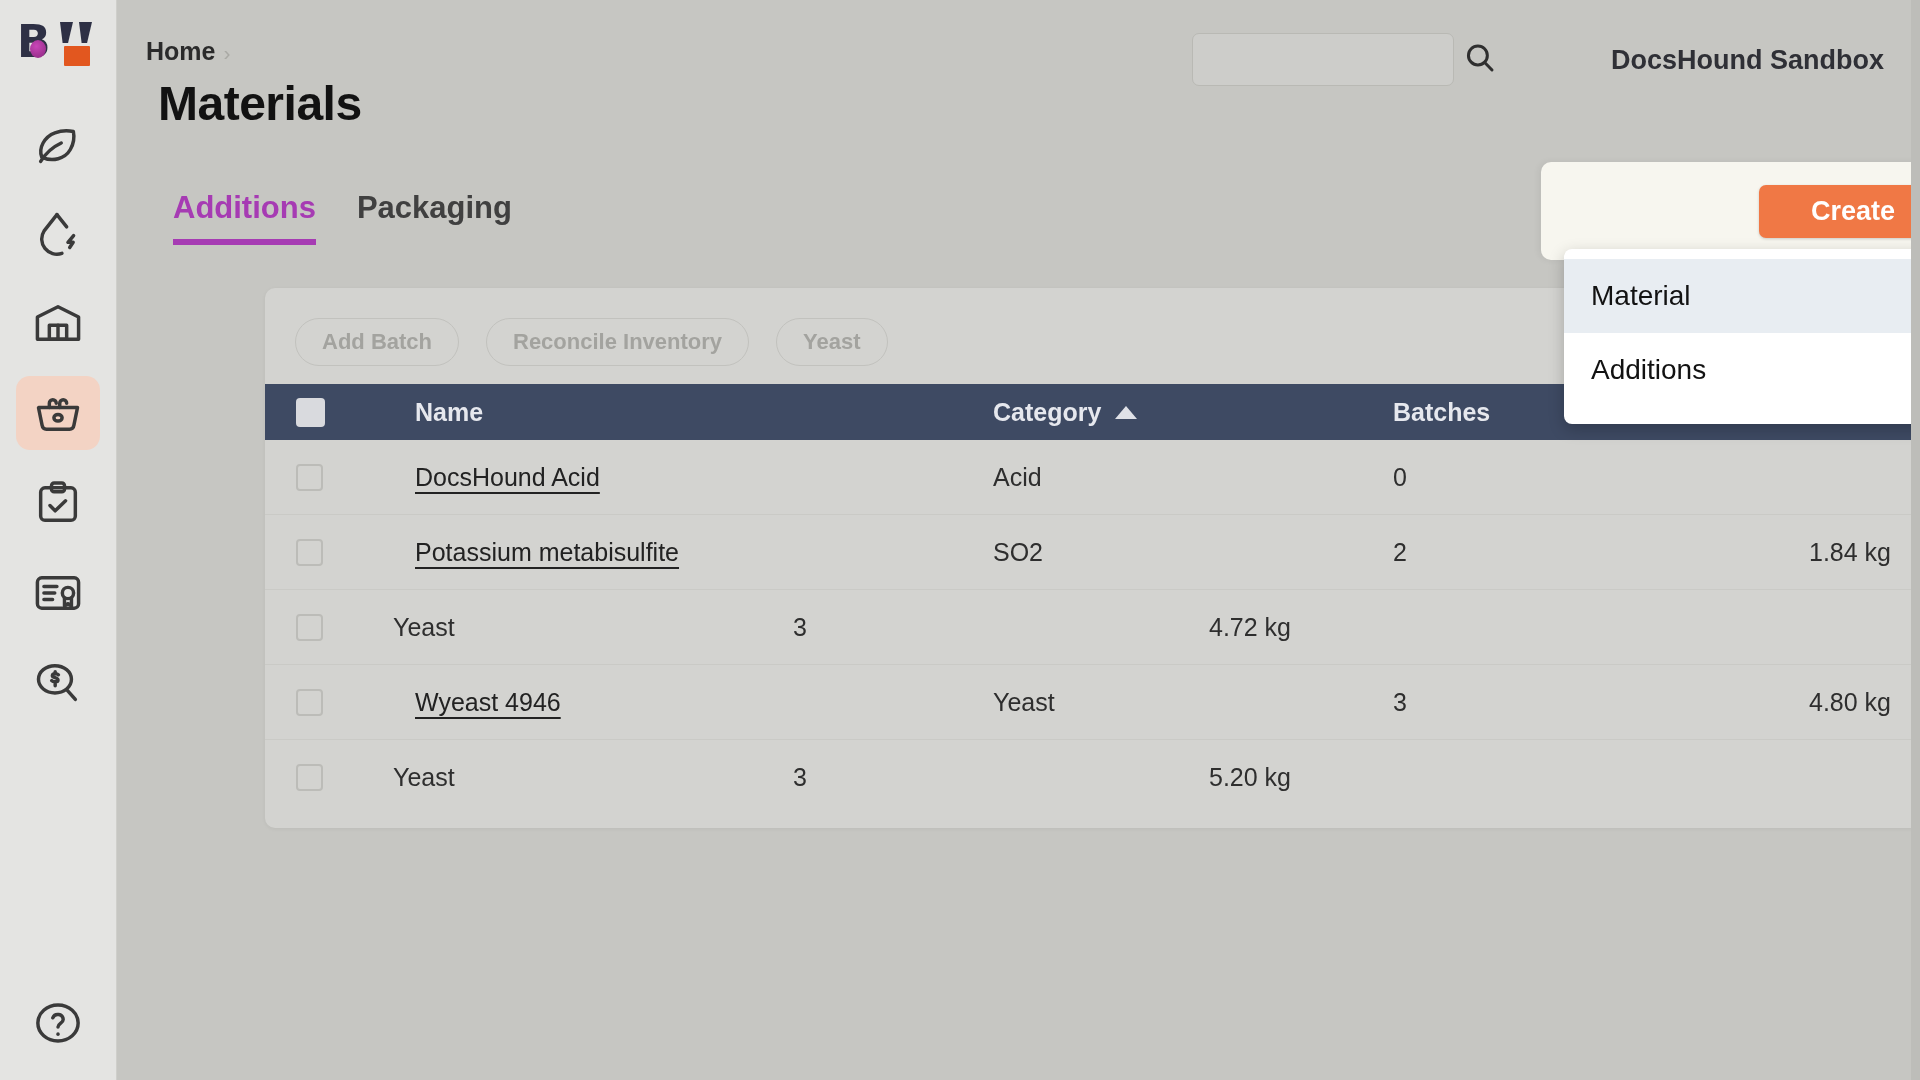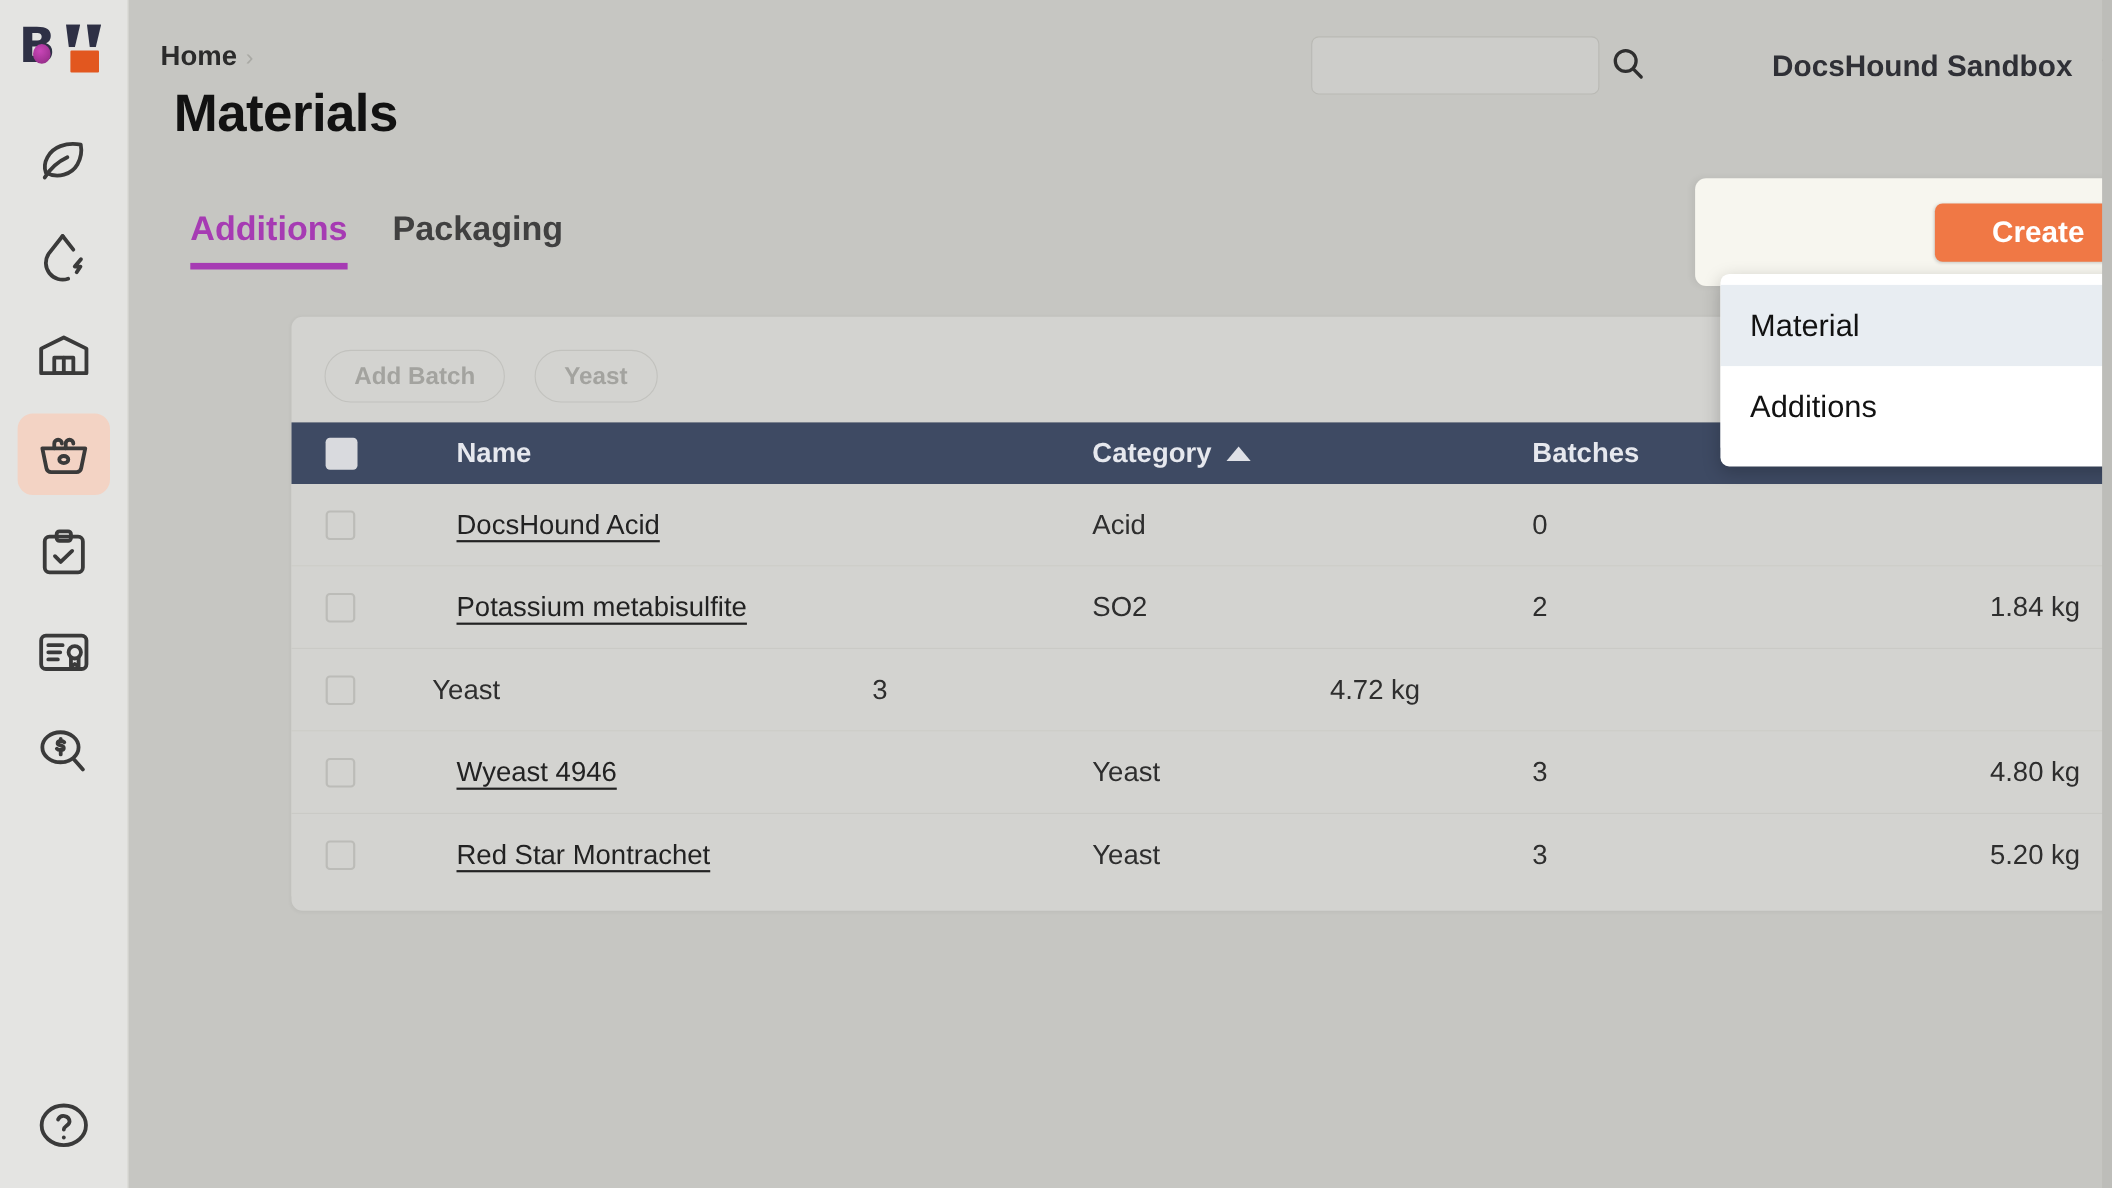--- a/index.html
+++ b/index.html
@@ -362,20 +362,21 @@
 
     <div class="tabs">
       <div class="tab active">Additions</div>
       <div class="tab">Packaging</div>
     </div>
 
     <div class="card">
 
       <div class="toolbar">
         <div class="tb-btn">Add Batch</div>
+        <div class="tb-btn">Reconcile Inventory</div>
         <div class="tb-btn">Yeast</div>
       </div>
 
       <div class="table">
 
         <div class="thead">
           <div class="th col-check">
             <span class="hdr-checkbox"></span>
           </div>
           <div class="th col-name">
@@ -434,23 +435,20 @@
             <span class="name-link">Wyeast 4946</span>
           </div>
           <div class="cell col-cat">Yeast</div>
           <div class="cell col-batch">3</div>
           <div class="cell col-avail">4.80 kg</div>
         </div>
 
         <div class="trow" style="border-bottom:none;">
           <div class="cell col-check">
             <span class="row-checkbox"></span>
-          </div>
-          <div class="cell col-name">
-            <span class="name-link">Red Star Montrachet</span>
           </div>
           <div class="cell col-cat">Yeast</div>
           <div class="cell col-batch">3</div>
           <div class="cell col-avail">5.20 kg</div>
         </div>
 
       </div>
     </div>
 
     <div class="create-panel">

